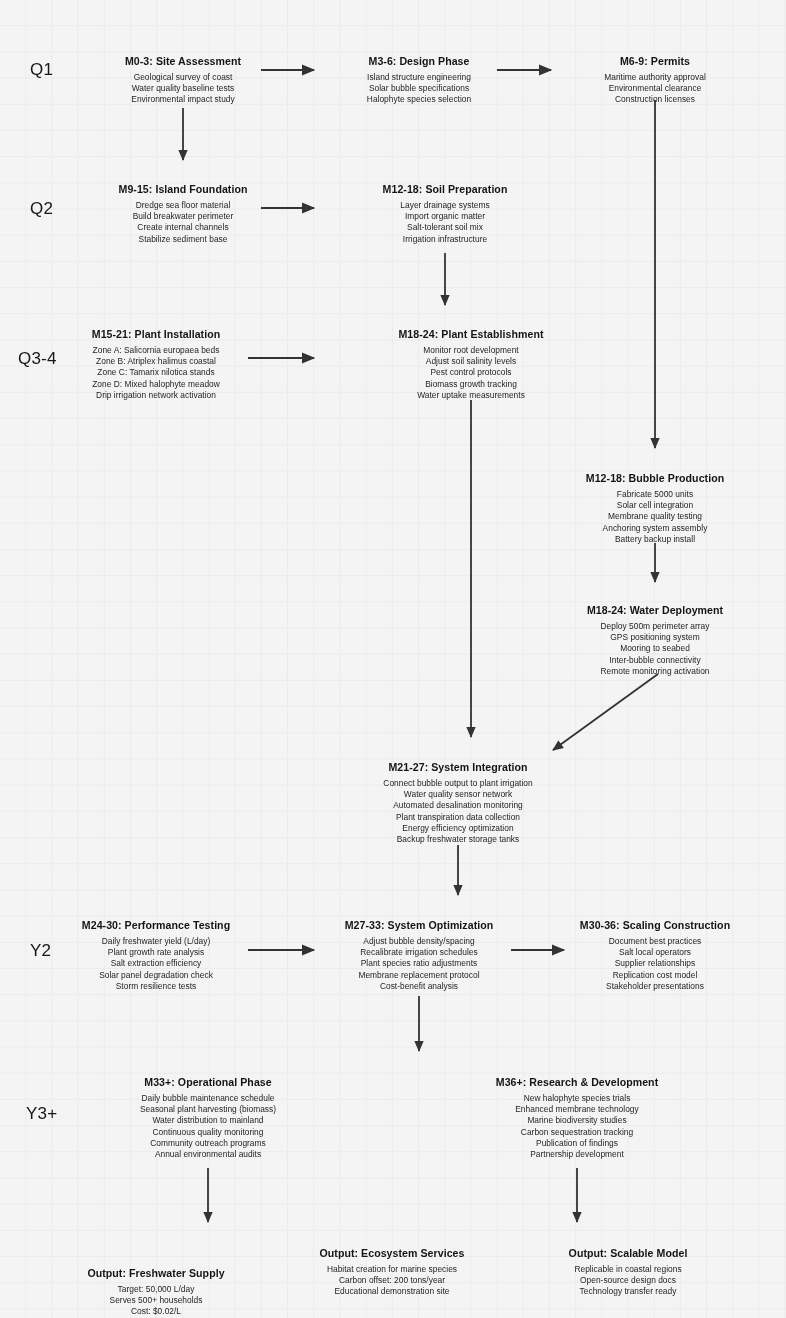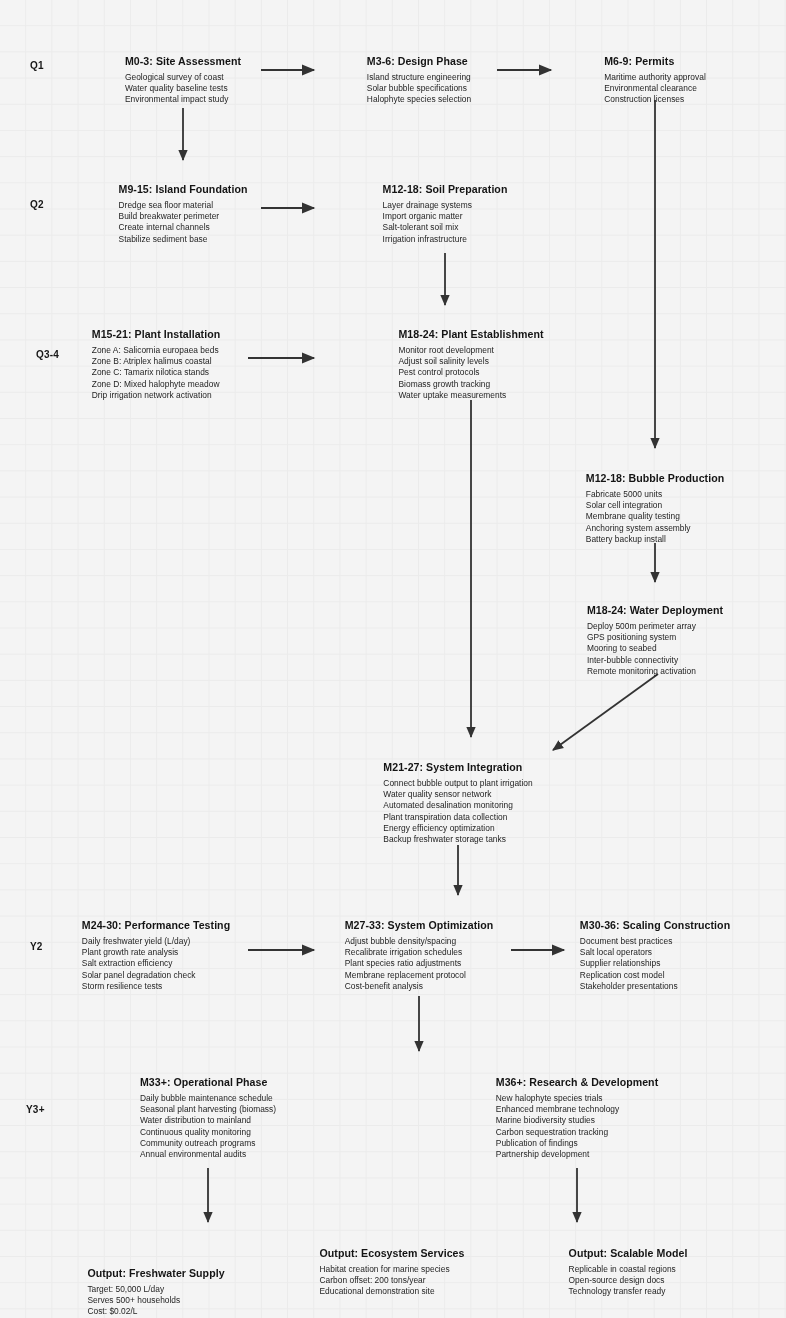--- a/index.html
+++ b/index.html
@@ -26,29 +26,29 @@
   svg.arrow-layer {
     position: absolute;
     left: 0;
     top: 0;
     width: 786px;
     height: 1318px;
     pointer-events: none;
   }
   .phase-label {
     position: absolute;
-    font-size: 10px;
-    font-weight: bold;
+    font-size: 17px;
+    font-weight: normal;
     color: #171717;
     letter-spacing: 0.2px;
     white-space: nowrap;
   }
   .node {
     position: absolute;
-    text-align: left;
+    text-align: center;
     transform: translateX(-50%);
     white-space: nowrap;
   }
   .node-title {
     font-size: 10.6px;
     font-weight: bold;
     color: #141414;
     line-height: 15px;
     margin-bottom: 3px;
     letter-spacing: 0.05px;
@@ -88,21 +88,21 @@
         <line x1="511" y1="950" x2="564" y2="950" stroke="#333333" stroke-width="2.2" marker-end="url(#arrowhead)"></line>
         <line x1="419" y1="996" x2="419" y2="1051" stroke="#333333" stroke-width="1.8" marker-end="url(#arrowhead)"></line>
         <line x1="208" y1="1168" x2="208" y2="1222" stroke="#333333" stroke-width="1.8" marker-end="url(#arrowhead)"></line>
         <line x1="577" y1="1168" x2="577" y2="1222" stroke="#333333" stroke-width="1.8" marker-end="url(#arrowhead)"></line>
       </g>
   </svg>
 
   <div id="phase-label-layer">
       <div class="phase-label" style="left: 30px; top: 60px;">Q1</div>
       <div class="phase-label" style="left: 30px; top: 199px;">Q2</div>
-      <div class="phase-label" style="left: 36px; top: 349px;">Q3-4</div>
+      <div class="phase-label" style="left: 18px; top: 349px;">Q3-4</div>
       <div class="phase-label" style="left: 30px; top: 941px;">Y2</div>
       <div class="phase-label" style="left: 26px; top: 1104px;">Y3+</div>
     </div>
   <div id="node-layer">
       <div class="node" style="left: 183px; top: 54px;">
         <div class="node-title">M0-3: Site Assessment</div>
         <div class="node-item">Geological survey of coast</div>
         <div class="node-item">Water quality baseline tests</div>
         <div class="node-item">Environmental impact study</div>
       </div>

